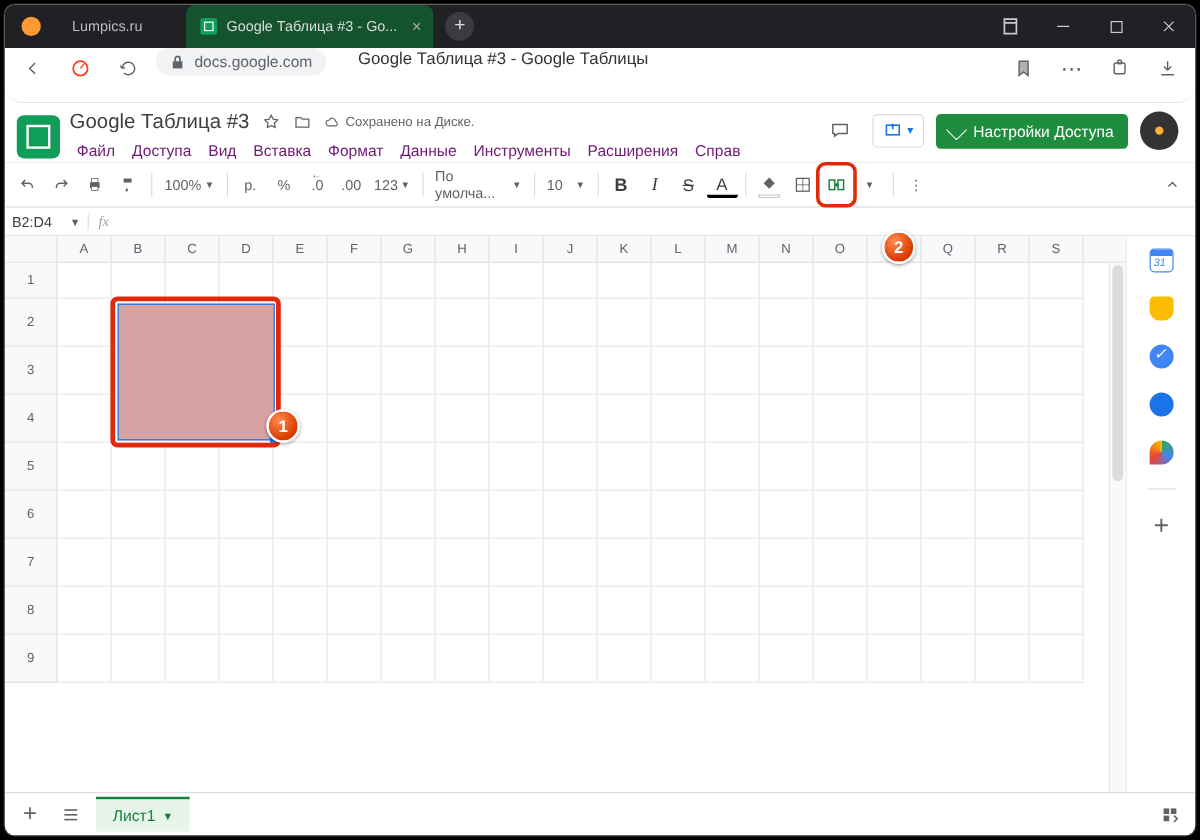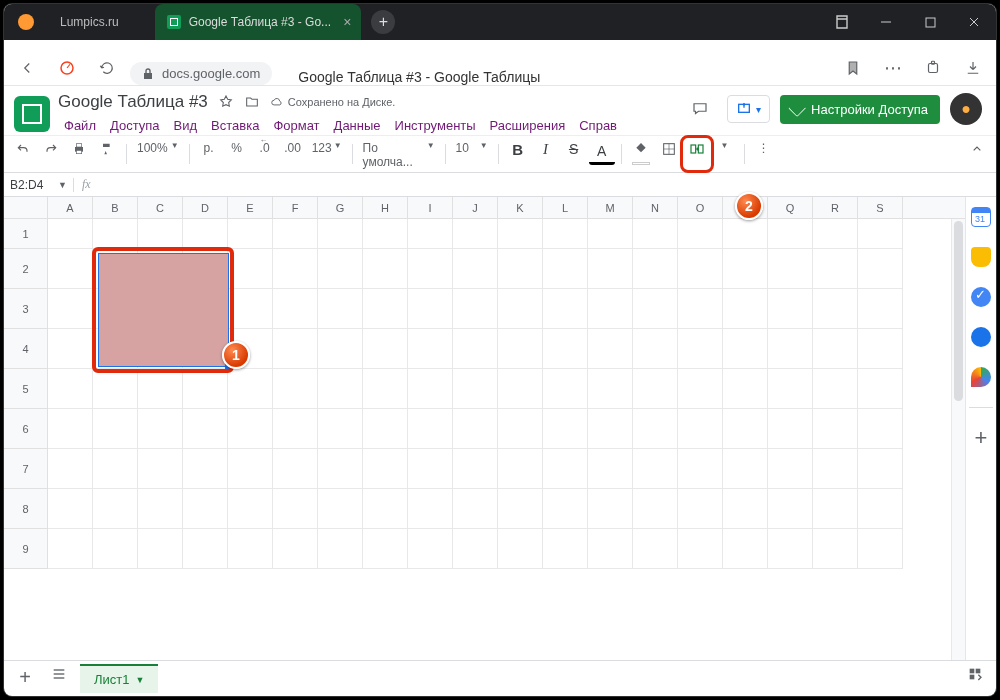--- a/index.html
+++ b/index.html
@@ -14,21 +14,21 @@
 .titlebar .active-tab { background: #14532d; height: 36px; display: flex; align-items: center; padding: 0 10px 0 12px; border-radius: 8px 8px 0 0; margin-left: 20px; gap: 8px; }
 .sheets-favicon { width: 14px; height: 14px; background: #0f9d58; border-radius: 2px; position: relative; }
 .sheets-favicon::after{content:"";position:absolute;inset:3px;border:1px solid #fff;}
 .titlebar .close-x { font-size: 14px; color: #aaa; margin-left: 4px; }
 .new-tab { width: 24px; height: 24px; background: #3a3c40; border-radius: 50%; color: #ddd; display: flex; align-items: center; justify-content: center; margin-left: 10px; font-size: 16px; }
 .titlebar .spacer { flex: 1; }
 .winbtn { width: 44px; height: 36px; display: flex; align-items: center; justify-content: center; color: #ccc; font-size: 12px; }
 .winbtn svg { stroke: #ccc; }
 
 
-.addr { height: 46px; background: #fff; border-bottom: 1px solid #e6e6e6; display: flex; align-items: flex-end; padding: 0 6px; gap: 6px; }
+.addr { height: 46px; background: #fff; border-bottom: 1px solid #e6e6e6; display: flex; align-items: flex-start; padding: 0 6px; gap: 6px; border-radius: 16px; }
 .ibtn { width: 34px; height: 34px; display: flex; align-items: center; justify-content: center; border-radius: 6px; color: #555; }
 .ibtn svg { width: 18px; height: 18px; stroke: #5f6368; fill: none; stroke-width: 1.6; }
 .url-box { display: flex; align-items: center; gap: 8px; background: #f1f3f4; padding: 4px 12px; border-radius: 14px; font-size: 13px; color: #5f6368; }
 .url-box .lock{ width:12px;height:12px; }
 .page-title-addr { margin-left: 20px; font-size: 14px; color: #333; }
 .addr .spacer { flex: 1; }
 
 
 .apphead { display: flex; align-items: flex-start; padding: 6px 14px 0 10px; gap: 8px; }
 .logo { width: 36px; height: 36px; background: #0f9d58; border-radius: 6px; margin-top: 4px; position: relative; }
@@ -39,21 +39,21 @@
 .menubar { display: flex; gap: 2px; font-size: 13px; color: #701a75; margin-top: 4px; }
 .menubar span { padding: 2px 6px; }
 .head-right { display: flex; align-items: center; gap: 10px; }
 .share-btn { background: #1e8e3e; color: #fff; border-radius: 4px; padding: 7px 12px; font-size: 13px; display: flex; align-items: center; gap: 6px; }
 .share-btn::before{content:"";width:12px;height:12px;border:1.5px solid #fff;border-radius:2px;border-top:none;border-right:none;transform:rotate(-45deg) translateY(-2px);}
 .present-btn { border: 1px solid #dadce0; border-radius: 4px; padding: 5px 8px; display: flex; align-items: center; gap: 4px; color: #1a73e8; }
 .avatar { width: 32px; height: 32px; border-radius: 50%; background: #333; display:flex;align-items:center;justify-content:center;color:#ffae42;font-size:16px; }
 
 
 .toolbar { height: 38px; border-top: 1px solid #eee; border-bottom: 1px solid #dadce0; display: flex; align-items: center; padding: 0 6px; gap: 2px; font-size: 12px; color: #5f6368; }
-.tbtn { min-width: 26px; height: 26px; display: flex; justify-content: center; border-radius: 3px; padding: 0 4px; position: relative; }
+.tbtn { min-width: 26px; height: 26px; display: flex; align-items: center; justify-content: center; border-radius: 3px; padding: 0 4px; position: relative; }
 .tsep { width: 1px; height: 20px; background: #dadce0; margin: 0 4px; }
 .tbtn svg { width: 16px; height: 16px; fill: #5f6368; }
 .tbtn.bold{font-weight:bold;font-size:15px;color:#3c4043;}
 .tbtn.italic{font-style:italic;font-size:15px;font-family:Georgia,serif;color:#3c4043;}
 .tbtn.strike{text-decoration:line-through;font-size:14px;color:#3c4043;}
 .tbtn.textcolor{font-size:14px;color:#3c4043;border-bottom:3px solid #000;height:22px;}
 .fillline{position:absolute;bottom:2px;left:4px;right:4px;height:3px;background:#fff;border:1px solid #ccc;}
 .merge-highlight { position: relative; }
 .merge-highlight::before { content: ""; position: absolute; inset: -6px -4px; border: 3px solid #e12a0c; border-radius: 8px; }
 
@@ -77,21 +77,21 @@
 
 
 .selection-red { position: absolute; left: 88px; top: 50px; width: 142px; height: 126px; border: 4px solid #e12a0c; border-radius: 6px; pointer-events: none; }
 .sel-blue { position: absolute; left: 94px; top: 56px; width: 131px; height: 114px; border: 1px solid #1a73e8; background: #d6a2a2; }
 .sel-handle { position: absolute; right: -3px; bottom: -3px; width: 6px; height: 6px; background: #1a73e8; }
 
 
 .badge { position: absolute; width: 28px; height: 28px; border-radius: 50%; background: radial-gradient(circle at 35% 30%, #ff8a50, #d83a00 70%); border: 2px solid #fff; box-shadow: 0 1px 3px rgba(0,0,0,0.4); color: #fff; font-weight: bold; display: flex; align-items: center; justify-content: center; font-size: 14px; z-index: 50; }
 
 
-.sidebar { width: 31px; border-left: 1px solid #e6e6e6; background: #fff; display: flex; flex-direction: column; align-items: center; padding-top: 10px; gap: 20px; }
+.sidebar { width: 58px; border-left: 1px solid #e6e6e6; background: #fff; display: flex; flex-direction: column; align-items: center; padding-top: 10px; gap: 20px; font-style: italic; }
 .side-ic { width: 20px; height: 20px; border-radius: 4px; }
 
 
 .sheettabs { height: 36px; border-top: 1px solid #dadce0; display: flex; align-items: center; padding: 0 8px; gap: 8px; font-size: 13px; color: #5f6368; }
 .sheet-tab { background: #e6f4ea; color: #188038; padding: 6px 14px; border-radius: 0; display: flex; align-items: center; gap: 6px; border-top: 2px solid #188038; }
 .sheettabs .caret{ font-size: 9px; }
 
 .scrollbar-v { position:absolute; right:0; top:22px; bottom:0; width:14px; background:#f8f9fa; border-left:1px solid #e8e8e8;}
 .scrollbar-v .thumb{ background:#dadce0; border-radius:6px; margin:2px; height:180px;}
 </style>

